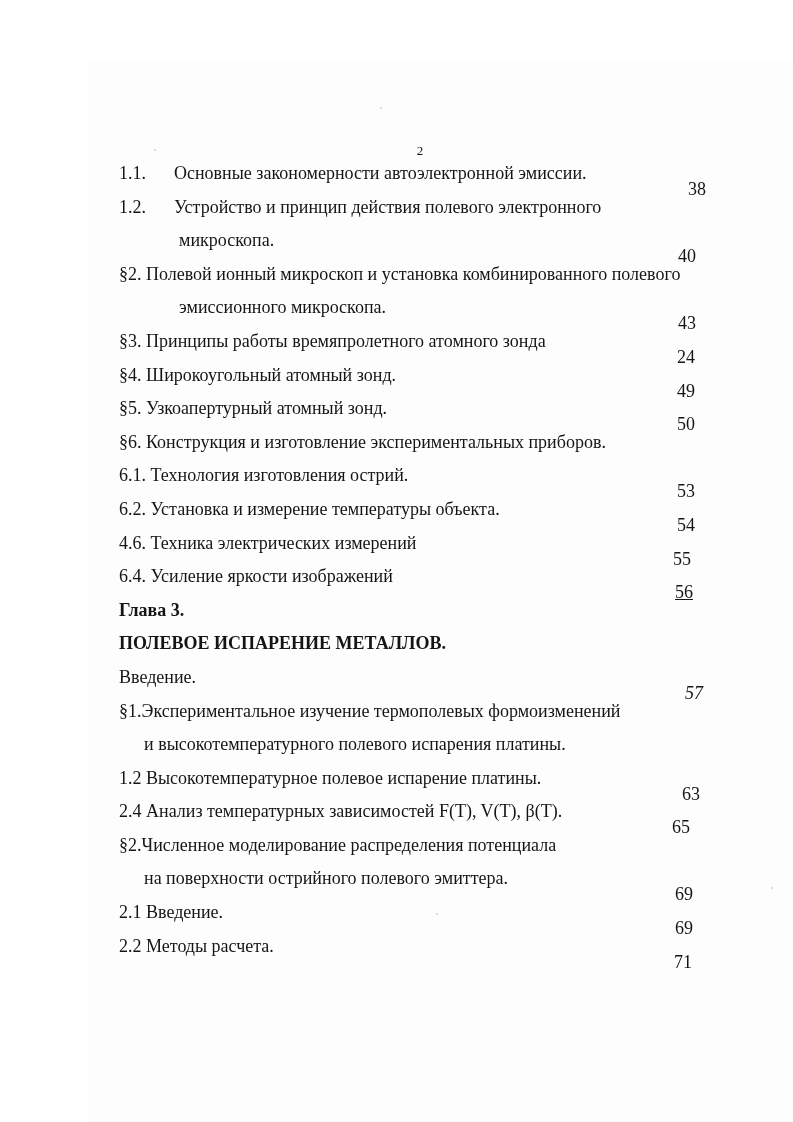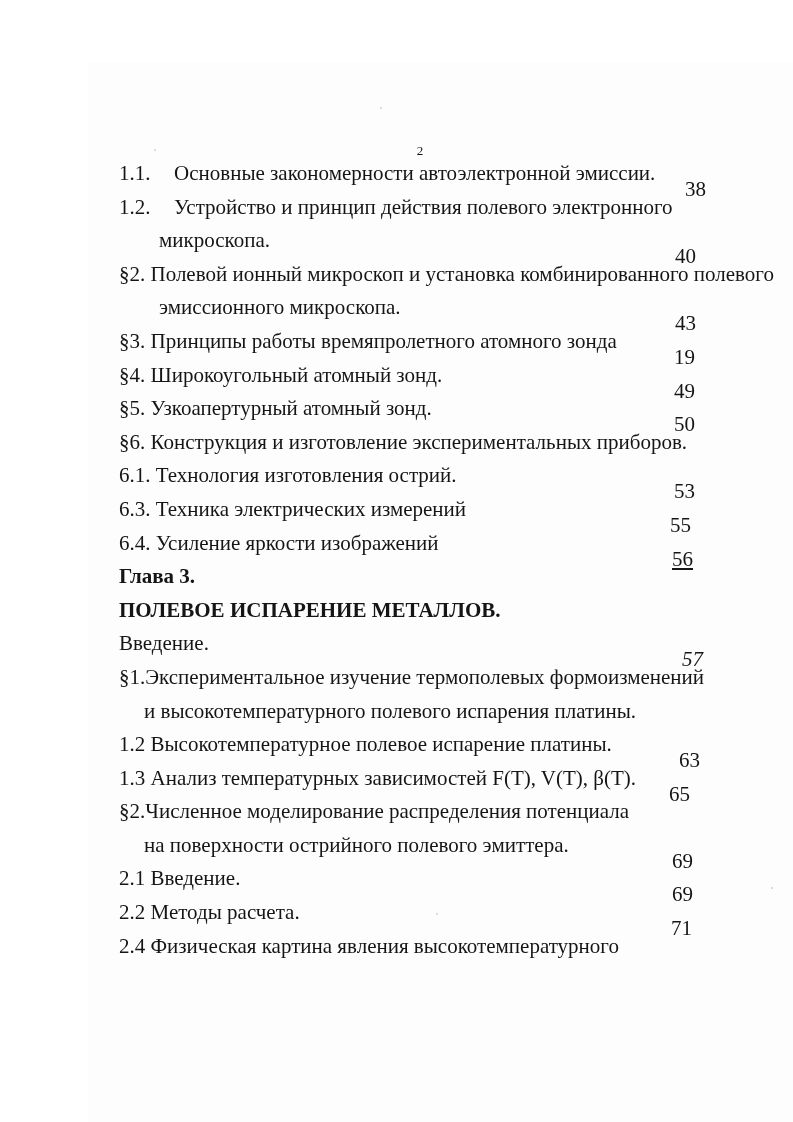--- a/index.html
+++ b/index.html
@@ -36,30 +36,30 @@
     }
     .toc {
       position: absolute;
       left: 119px;
       top: 160px;
       width: 590px;
     }
     .toc-line {
       position: relative;
       height: 33.6px;
-      font-size: 21px;
+      font-size: 18px;
       line-height: 26px;
       white-space: nowrap;
     }
     .toc-line .label {
       position: absolute;
       left: 0;
       top: 0;
     }
-    .toc-line.indent .label { left: 40px; }
+    .toc-line.indent .label { left: 60px; }
     .toc-line.indent-small .label { left: 25px; }
     .toc-line .num {
       display: inline-block;
       width: 55px;
     }
     .toc-line .page {
       position: absolute;
       top: 16px;
       right: 0;
     }
@@ -95,39 +95,43 @@
     </div>
     <div class="toc-line">
       <span class="label"><span>§2. Полевой ионный микроскоп и установка комбинированного полевого</span></span>
     </div>
     <div class="toc-line indent">
       <span class="label"><span>эмиссионного микроскопа.</span></span>
       <span class="page" style="right: 13px;">43</span>
     </div>
     <div class="toc-line">
       <span class="label"><span>§3. Принципы работы времяпролетного атомного зонда</span></span>
-      <span class="page" style="right: 14px;">19</span>
+      <span class="page" style="right: 14px;">24</span>
     </div>
     <div class="toc-line">
       <span class="label"><span>§4. Широкоугольный атомный зонд.</span></span>
       <span class="page" style="right: 14px;">49</span>
     </div>
     <div class="toc-line">
       <span class="label"><span>§5. Узкоапертурный атомный зонд.</span></span>
       <span class="page" style="right: 14px;">50</span>
     </div>
     <div class="toc-line">
       <span class="label"><span>§6. Конструкция и изготовление экспериментальных приборов.</span></span>
     </div>
     <div class="toc-line">
       <span class="label"><span>6.1. Технология изготовления острий.</span></span>
       <span class="page" style="right: 14px;">53</span>
     </div>
     <div class="toc-line">
-      <span class="label"><span>6.3. Техника электрических измерений</span></span>
+      <span class="label"><span>6.2. Установка и измерение температуры объекта.</span></span>
+      <span class="page" style="right: 14px;">54</span>
+    </div>
+    <div class="toc-line">
+      <span class="label"><span>4.6. Техника электрических измерений</span></span>
       <span class="page" style="right: 18px;">55</span>
     </div>
     <div class="toc-line">
       <span class="label"><span>6.4. Усиление яркости изображений</span></span>
       <span class="page" style="right: 16px; text-decoration: underline;">56</span>
     </div>
     <div class="toc-line bold">
       <span class="label"><span>Глава 3.</span></span>
     </div>
     <div class="toc-line bold">
@@ -141,39 +145,36 @@
       <span class="label"><span>§1.Экспериментальное изучение термополевых формоизменений</span></span>
     </div>
     <div class="toc-line indent-small">
       <span class="label"><span>и высокотемпературного полевого испарения платины.</span></span>
     </div>
     <div class="toc-line">
       <span class="label"><span>1.2 Высокотемпературное полевое испарение платины.</span></span>
       <span class="page" style="right: 9px;">63</span>
     </div>
     <div class="toc-line">
-      <span class="label"><span>1.3 Анализ температурных зависимостей F(T), V(T), β(T).</span></span>
+      <span class="label"><span>2.4 Анализ температурных зависимостей F(T), V(T), β(T).</span></span>
       <span class="page" style="right: 19px;">65</span>
     </div>
     <div class="toc-line">
       <span class="label"><span>§2.Численное моделирование распределения потенциала</span></span>
     </div>
     <div class="toc-line indent-small">
       <span class="label"><span>на поверхности острийного полевого эмиттера.</span></span>
       <span class="page" style="right: 16px;">69</span>
     </div>
     <div class="toc-line">
       <span class="label"><span>2.1 Введение.</span></span>
       <span class="page" style="right: 16px;">69</span>
     </div>
     <div class="toc-line">
       <span class="label"><span>2.2 Методы расчета.</span></span>
       <span class="page" style="right: 17px;">71</span>
     </div>
-    <div class="toc-line">
-      <span class="label"><span>2.4 Физическая картина явления высокотемпературного</span></span>
-    </div>
   </div>
 
 <div class="speck" style="left:380px;top:107px;"></div>
 <div class="speck" style="left:154px;top:149px;"></div>
 <div class="speck" style="left:771px;top:887px;"></div>
 <div class="speck" style="left:436px;top:913px;"></div>
 
 </body></html>

